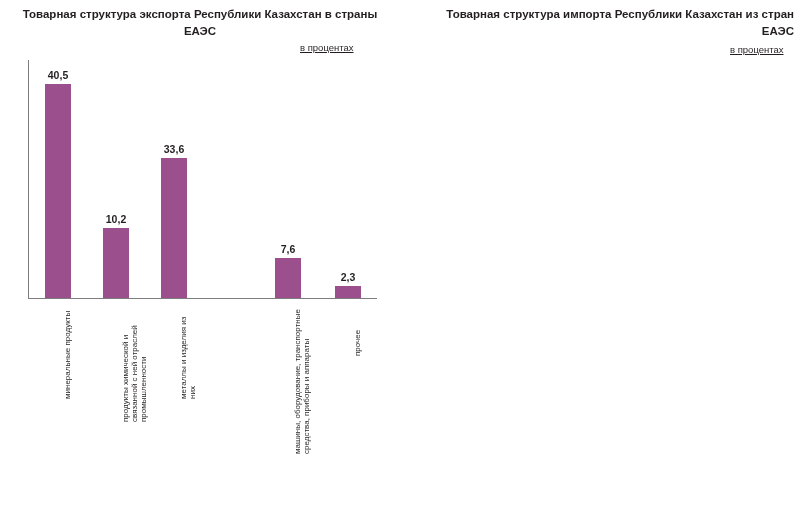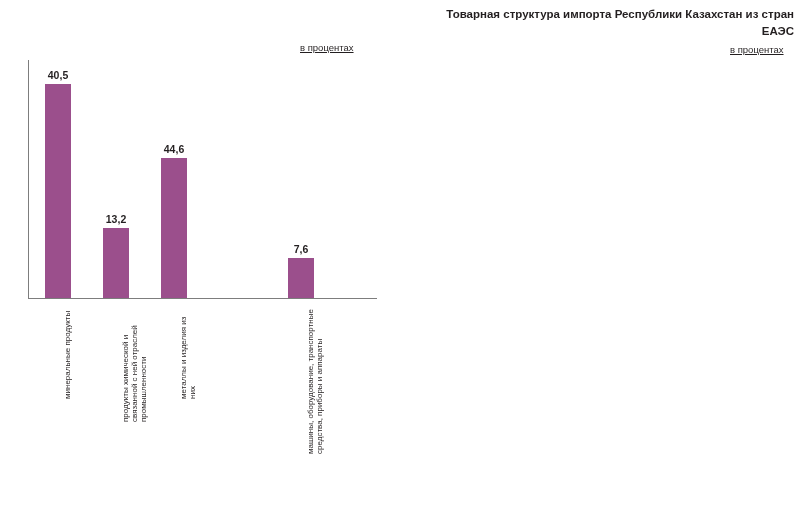--- a/index.html
+++ b/index.html
@@ -114,49 +114,57 @@
     width: 0;
     height: 0;
   }
 </style>
 </head>
 <body>
 
 <div class="page">
 
   <div class="panel panel-left">
+    <div class="title title-left">Товарная структура экспорта Республики Казахстан в страны ЕАЭС</div>
     <div class="units units-left">в процентах</div>
     <div class="plot plot-left">
       <div class="bars" id="bars-0">
           <div class="bar-slot" style="left: 0px; width: 58px;">
             <div class="bar" style="height: 214px; background: rgb(155, 79, 140);"></div>
             <div class="bar-value" style="bottom: 217px;">40,5</div>
             <div class="cat-wrap" style="left: 34px; bottom: -6px;">
               <div class="cat-label" style="width: 95px;">минеральные продукты</div>
             </div>
           </div>
           <div class="bar-slot" style="left: 58px; width: 58px;">
             <div class="bar" style="height: 70px; background: rgb(155, 79, 140);"></div>
-            <div class="bar-value" style="bottom: 73px;">13,2</div>
+            <div class="bar-value" style="bottom: 73px;">10,2</div>
             <div class="cat-wrap" style="left: 34px; bottom: -6px;">
               <div class="cat-label" style="width: 118px;">продукты химической и связанной с ней отраслей промышленности</div>
             </div>
           </div>
           <div class="bar-slot" style="left: 116px; width: 58px;">
             <div class="bar" style="height: 140px; background: rgb(155, 79, 140);"></div>
-            <div class="bar-value" style="bottom: 143px;">44,6</div>
+            <div class="bar-value" style="bottom: 143px;">33,6</div>
             <div class="cat-wrap" style="left: 34px; bottom: -6px;">
               <div class="cat-label" style="width: 95px;">металлы и изделия из них</div>
             </div>
           </div>
-          <div class="bar-slot" style="left: 243px; width: 58px;">
+          <div class="bar-slot" style="left: 230px; width: 58px;">
             <div class="bar" style="height: 40px; background: rgb(155, 79, 140);"></div>
             <div class="bar-value" style="bottom: 43px;">7,6</div>
             <div class="cat-wrap" style="left: 34px; bottom: -6px;">
               <div class="cat-label" style="width: 150px;">машины, оборудование, транспортные средства, приборы и аппараты</div>
+            </div>
+          </div>
+          <div class="bar-slot" style="left: 290px; width: 58px;">
+            <div class="bar" style="height: 12px; background: rgb(155, 79, 140);"></div>
+            <div class="bar-value" style="bottom: 15px;">2,3</div>
+            <div class="cat-wrap" style="left: 34px; bottom: -6px;">
+              <div class="cat-label" style="width: 52px;">прочее</div>
             </div>
           </div>
         </div>
     </div>
   </div>
 
   <div class="panel panel-right">
     <div class="title title-right">Товарная структура импорта Республики Казахстан из стран ЕАЭС</div>
     <div class="units units-right">в процентах</div>
 

